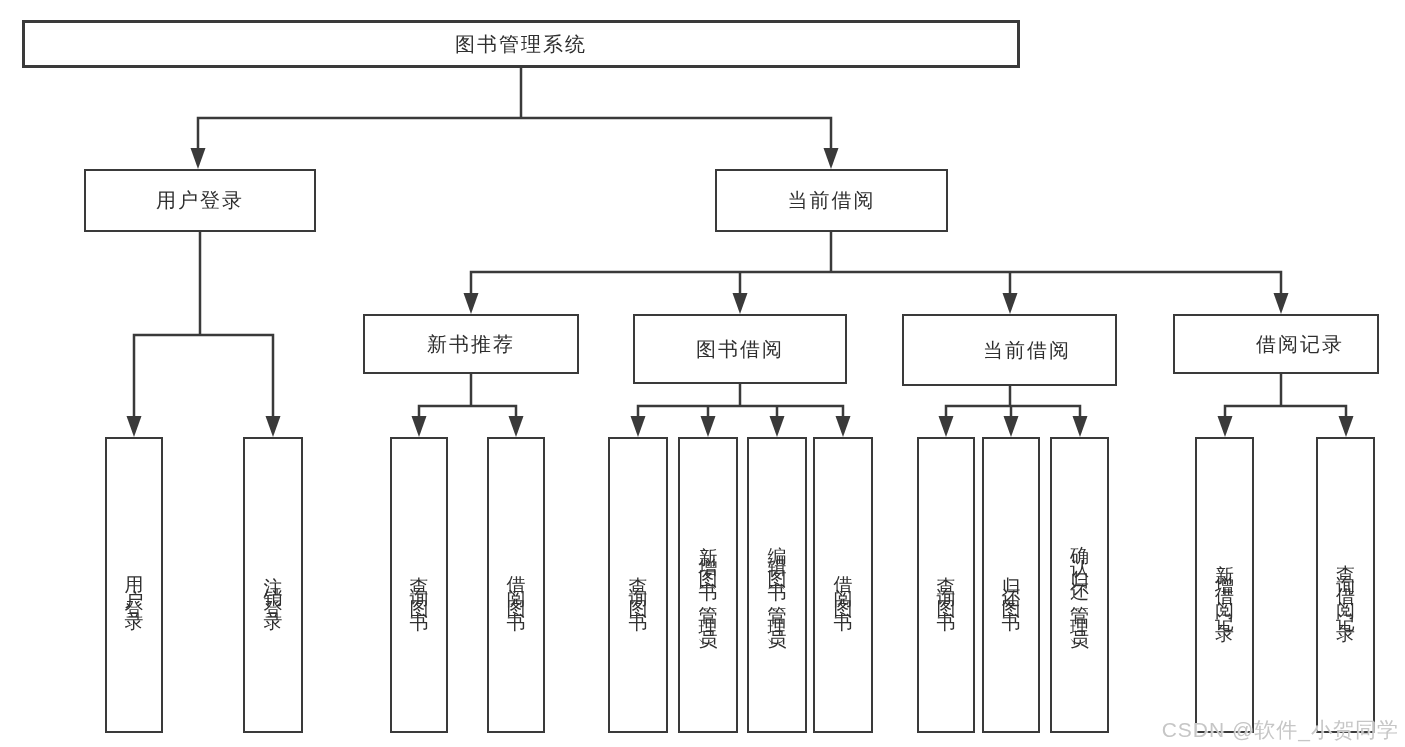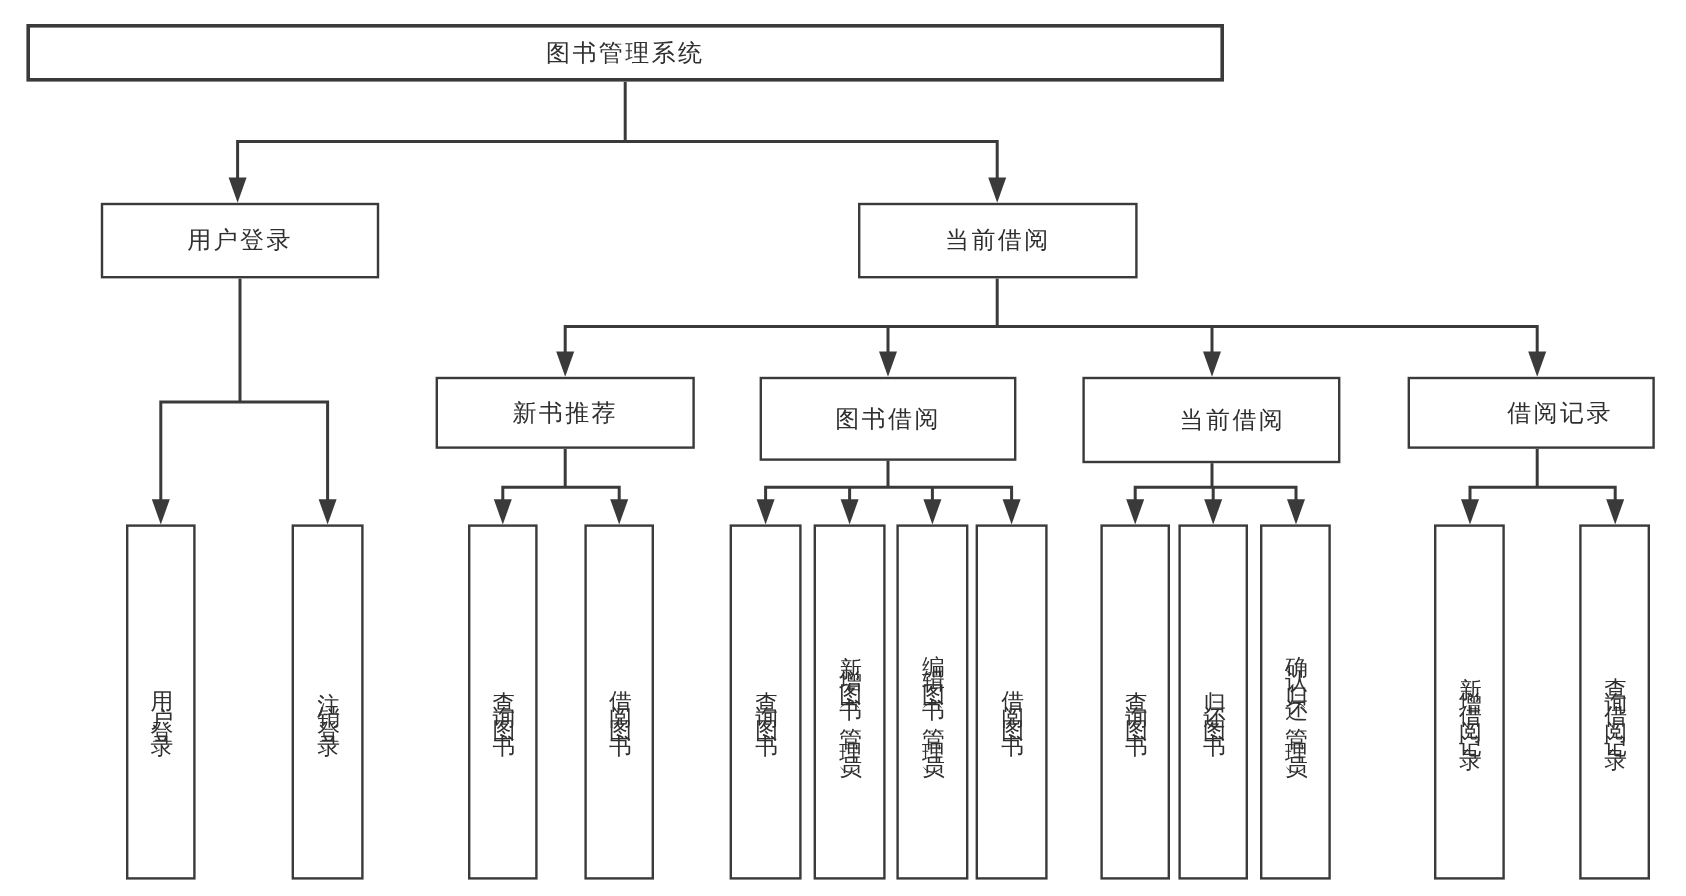--- a/index.html
+++ b/index.html
@@ -194,14 +194,15 @@
     <span>确认归还（管理员）</span>
   </div>
 
   <div class="box vbox" style="left:1195px; width:59px;">
     <span>新增借阅记录</span>
   </div>
   <div class="box vbox" style="left:1316px; width:59px;">
     <span>查询借阅记录</span>
   </div>
 
+  <div class="watermark">CSDN @软件_小贺同学</div>
 
 </div>
 
 </body></html>

